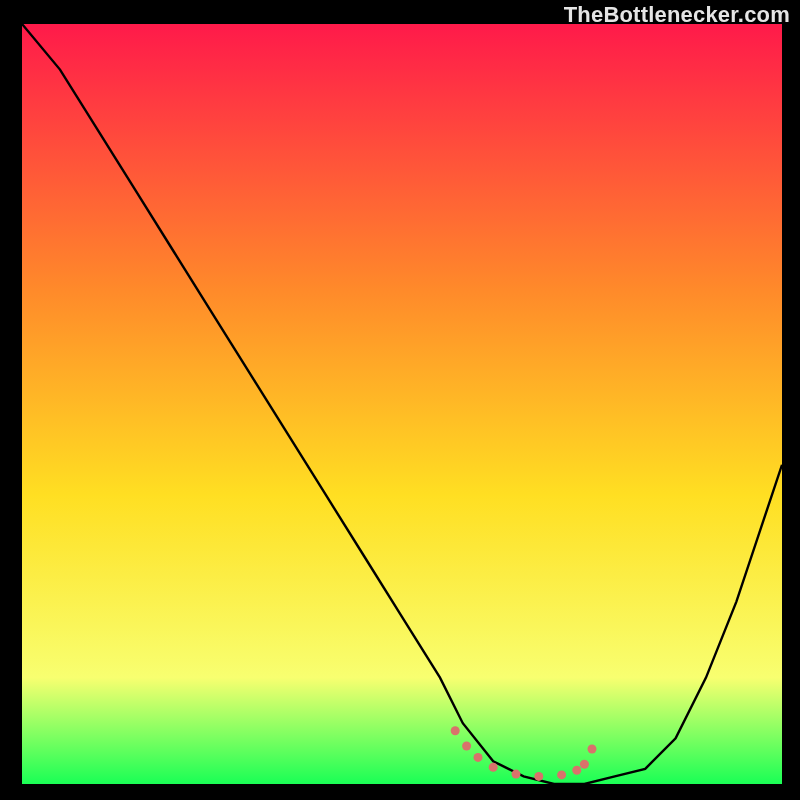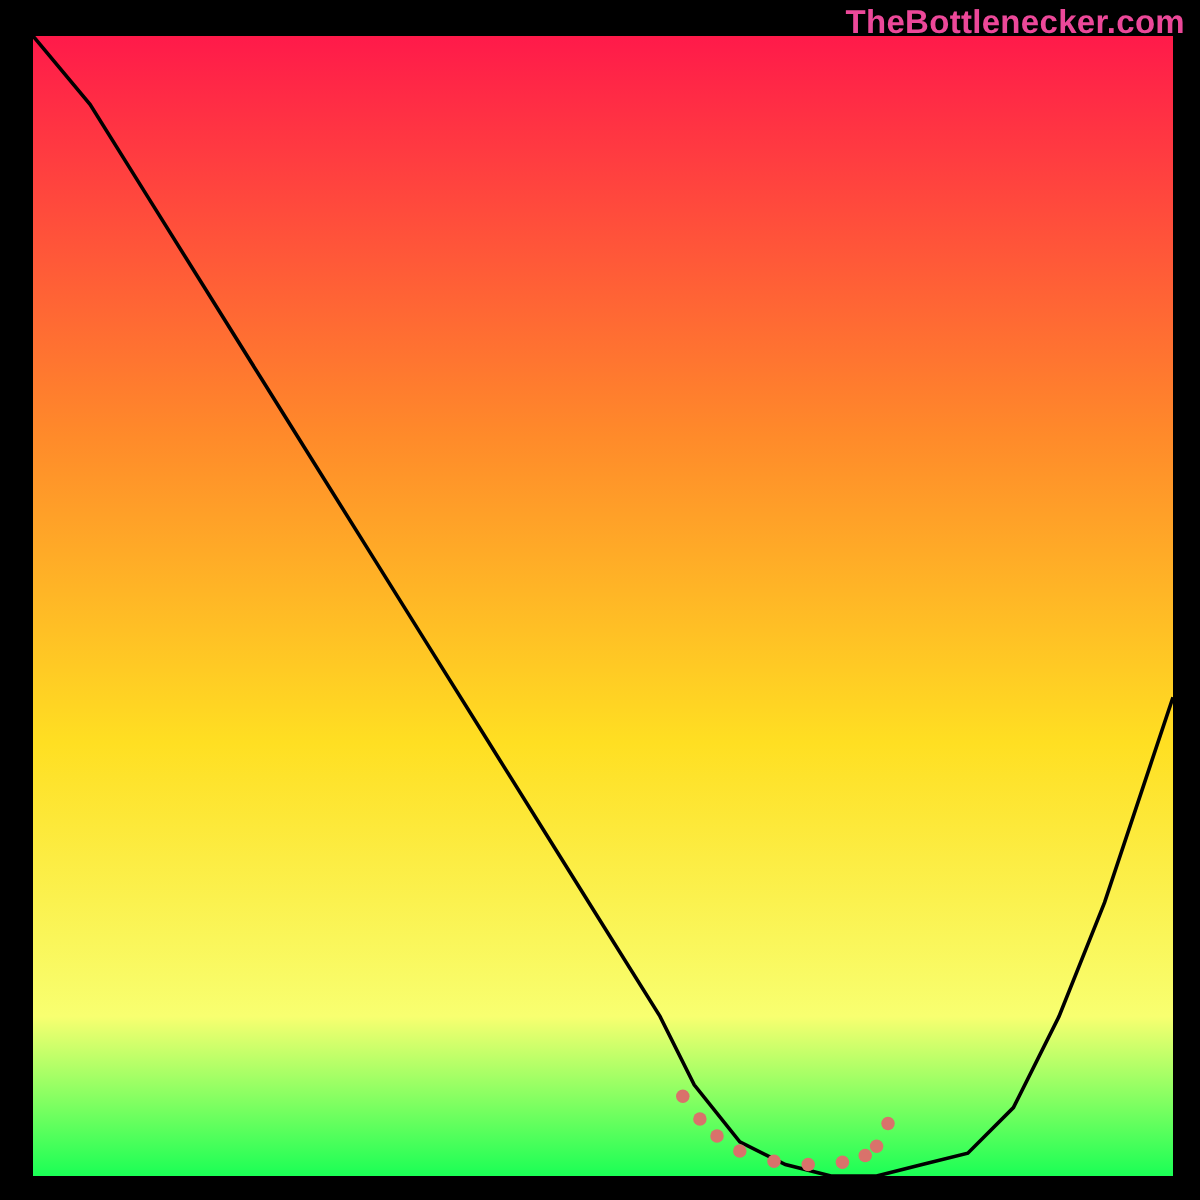--- a/index.html
+++ b/index.html
@@ -30,21 +30,21 @@
     position: absolute;
     top: 0;
     left: 0;
     width: 760px;
     height: 760px;
   }
   .watermark {
     position: absolute;
     top: 2px;
     right: 10px;
-    color: #ec4899;
+    color: #e5e5e5;
     font-size: 22px;
     font-weight: 600;
     letter-spacing: 0.2px;
   }
 </style>
 </head>
 <body>
 
 <div class="frame">
   <div class="watermark">TheBottlenecker.com</div>

